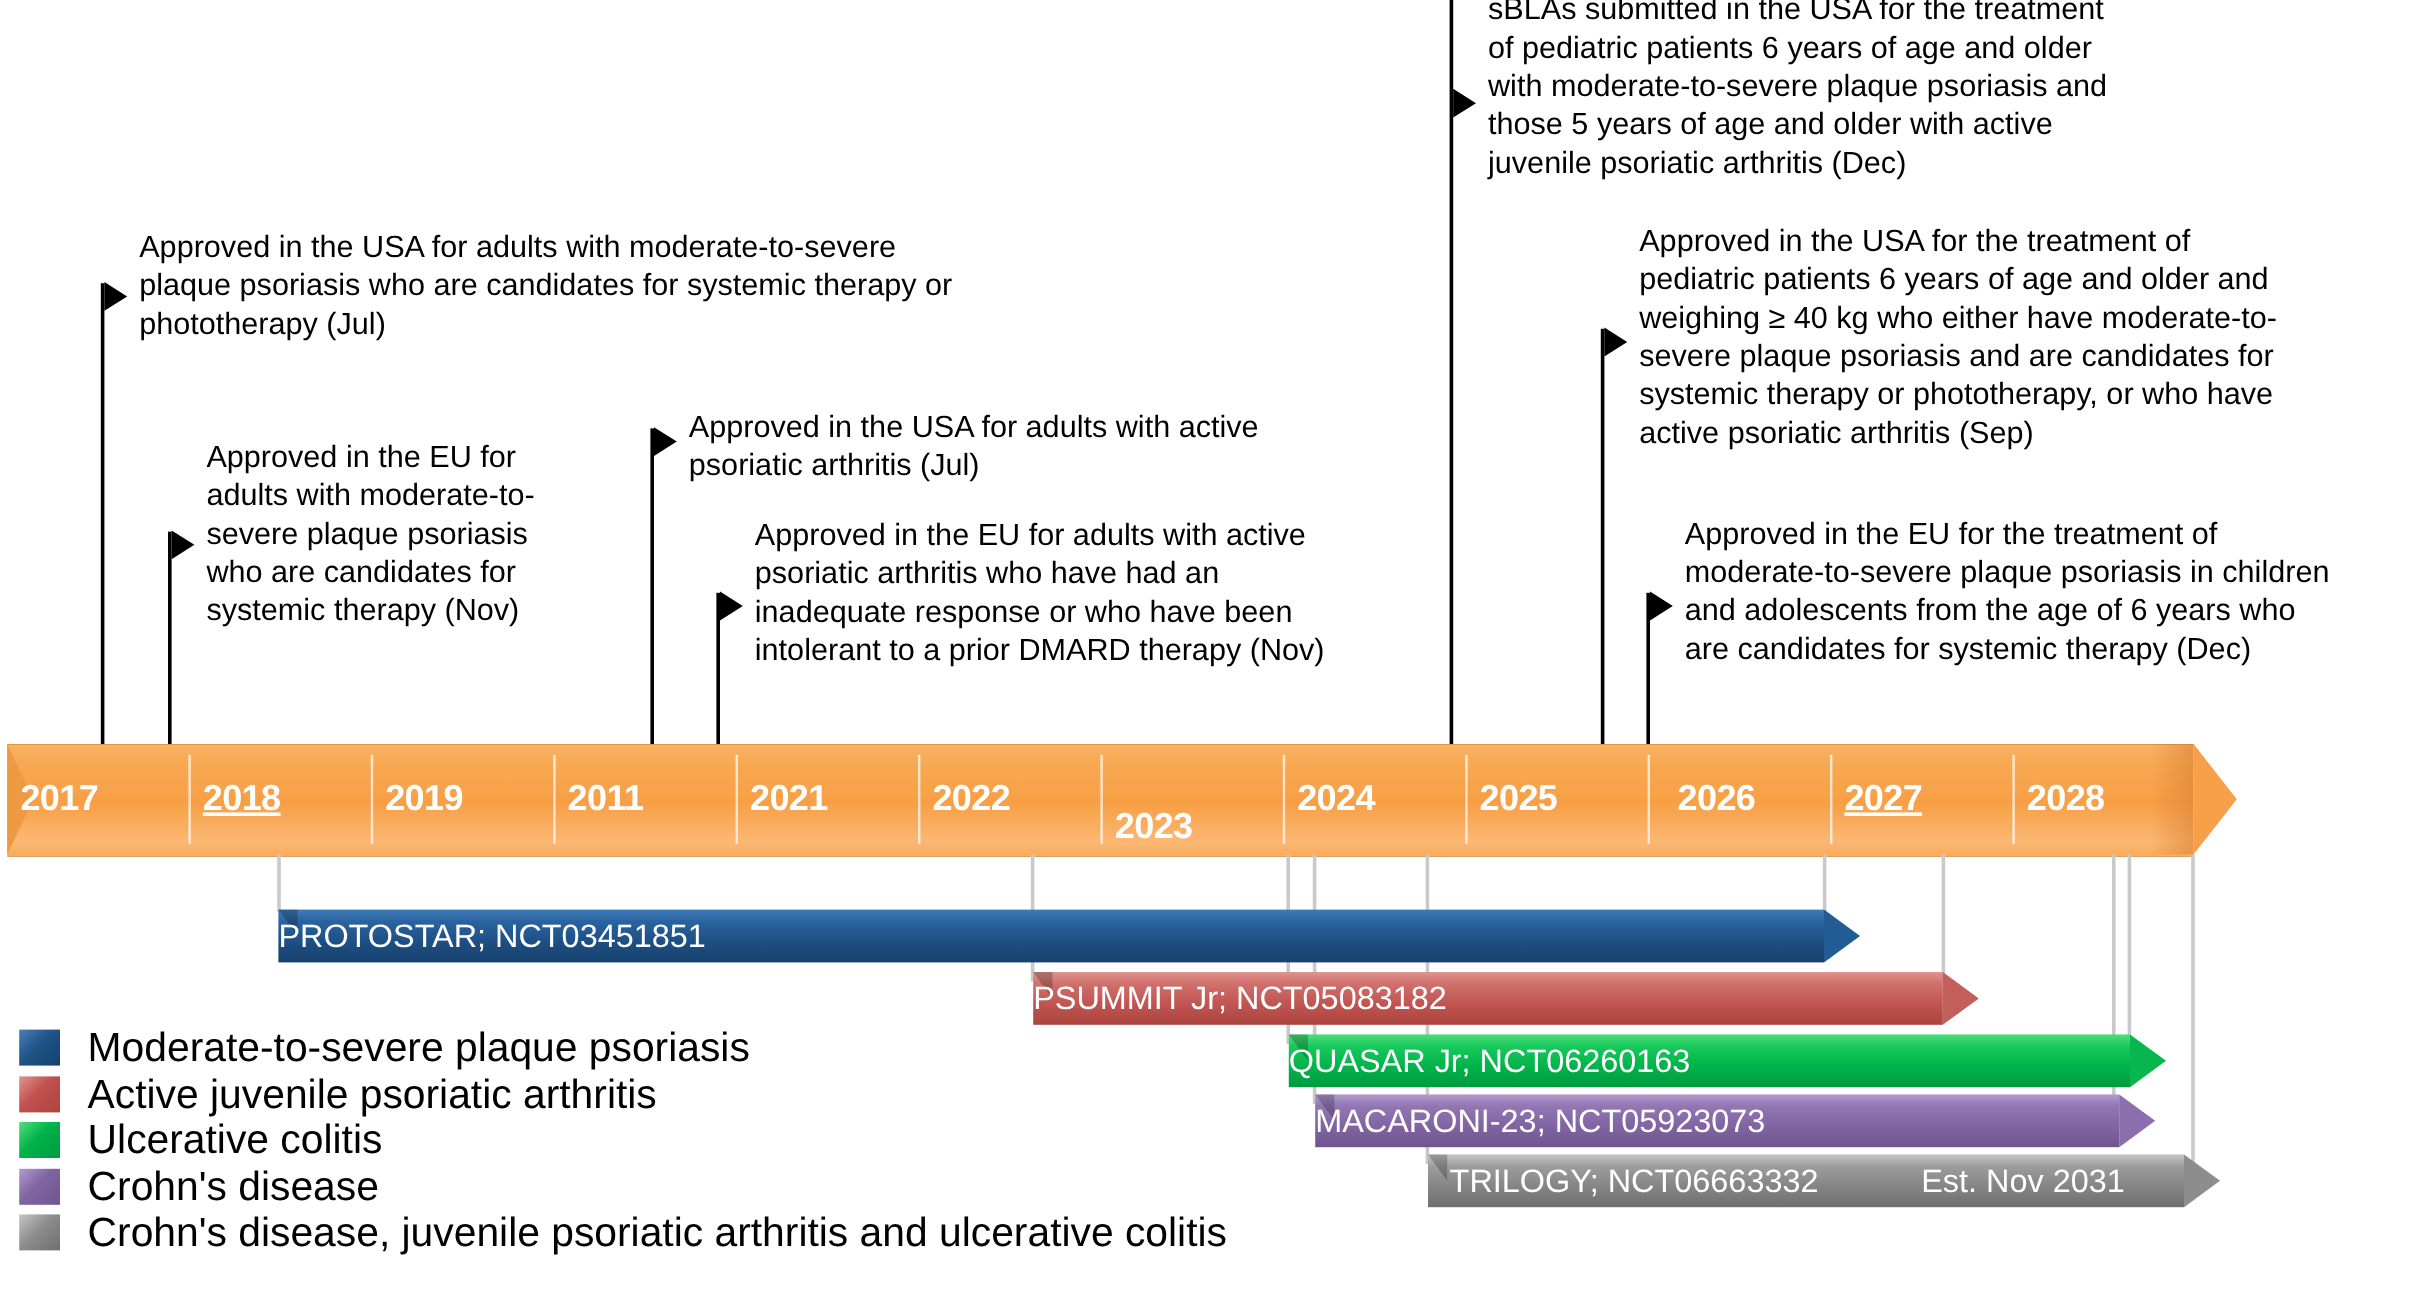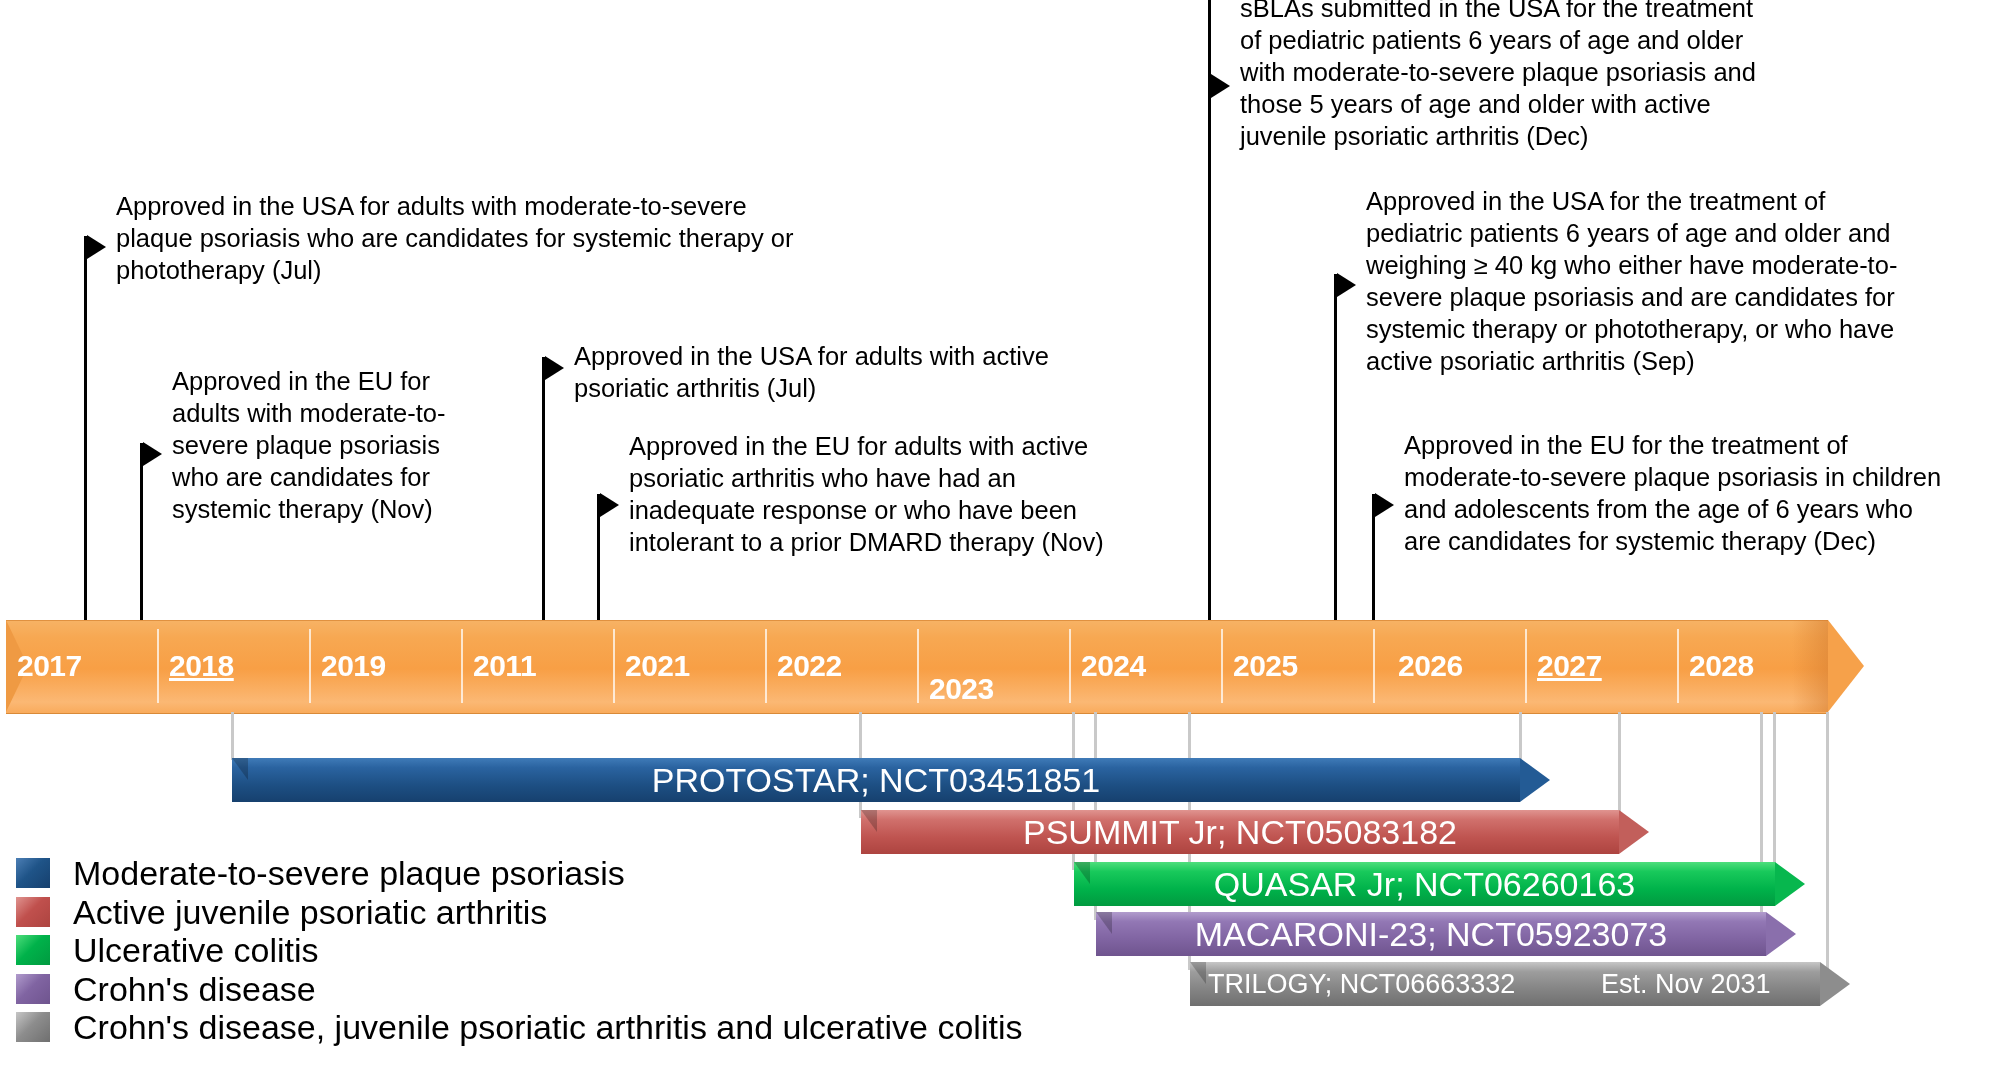--- a/index.html
+++ b/index.html
@@ -35,21 +35,21 @@
 
   
   .bar{position:absolute;height:44px;}
   .bar .mid{position:absolute;left:0;top:0;height:44px;}
   .bar .head{position:absolute;top:0;width:0;height:0;
       border-top:22px solid transparent;border-bottom:22px solid transparent;}
   .bar .notch{position:absolute;left:0;top:0;width:0;height:0;
       border-top:22px solid rgba(0,0,0,.22);border-bottom:22px solid transparent;
       border-left:16px solid transparent;}
   .bar .lbl{position:absolute;top:0;height:44px;line-height:44px;
-      color:#fff;font-size:34px;white-space:nowrap;text-align:center;}
+      color:#fff;font-size:27px;white-space:nowrap;text-align:left;}
   .bar .lbl2{position:absolute;top:0;height:44px;line-height:44px;
       color:#fff;font-size:27px;white-space:nowrap;}
 
   
   #legend{position:absolute;left:16px;top:856px;}
   .legrow{position:relative;height:38.5px;}
   .swatch{position:absolute;left:0;top:2px;width:34px;height:30px;}
   .legtxt{position:absolute;left:57px;top:-2px;font-size:34px;line-height:38.5px;color:#000;white-space:nowrap;}
 </style>
 </head>

